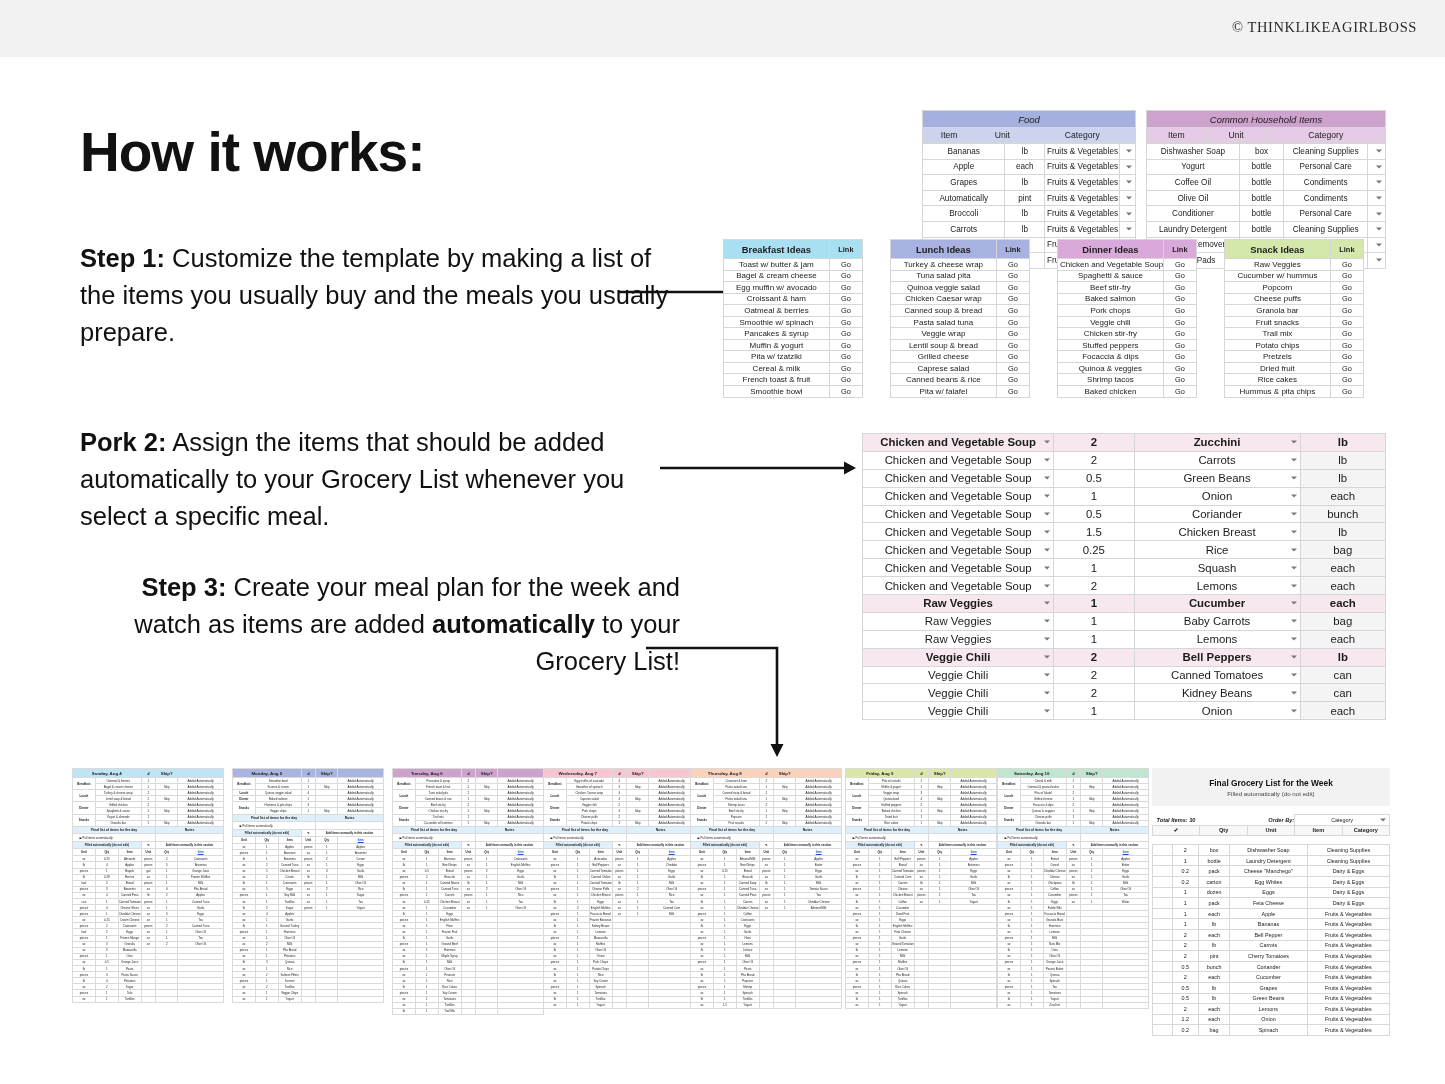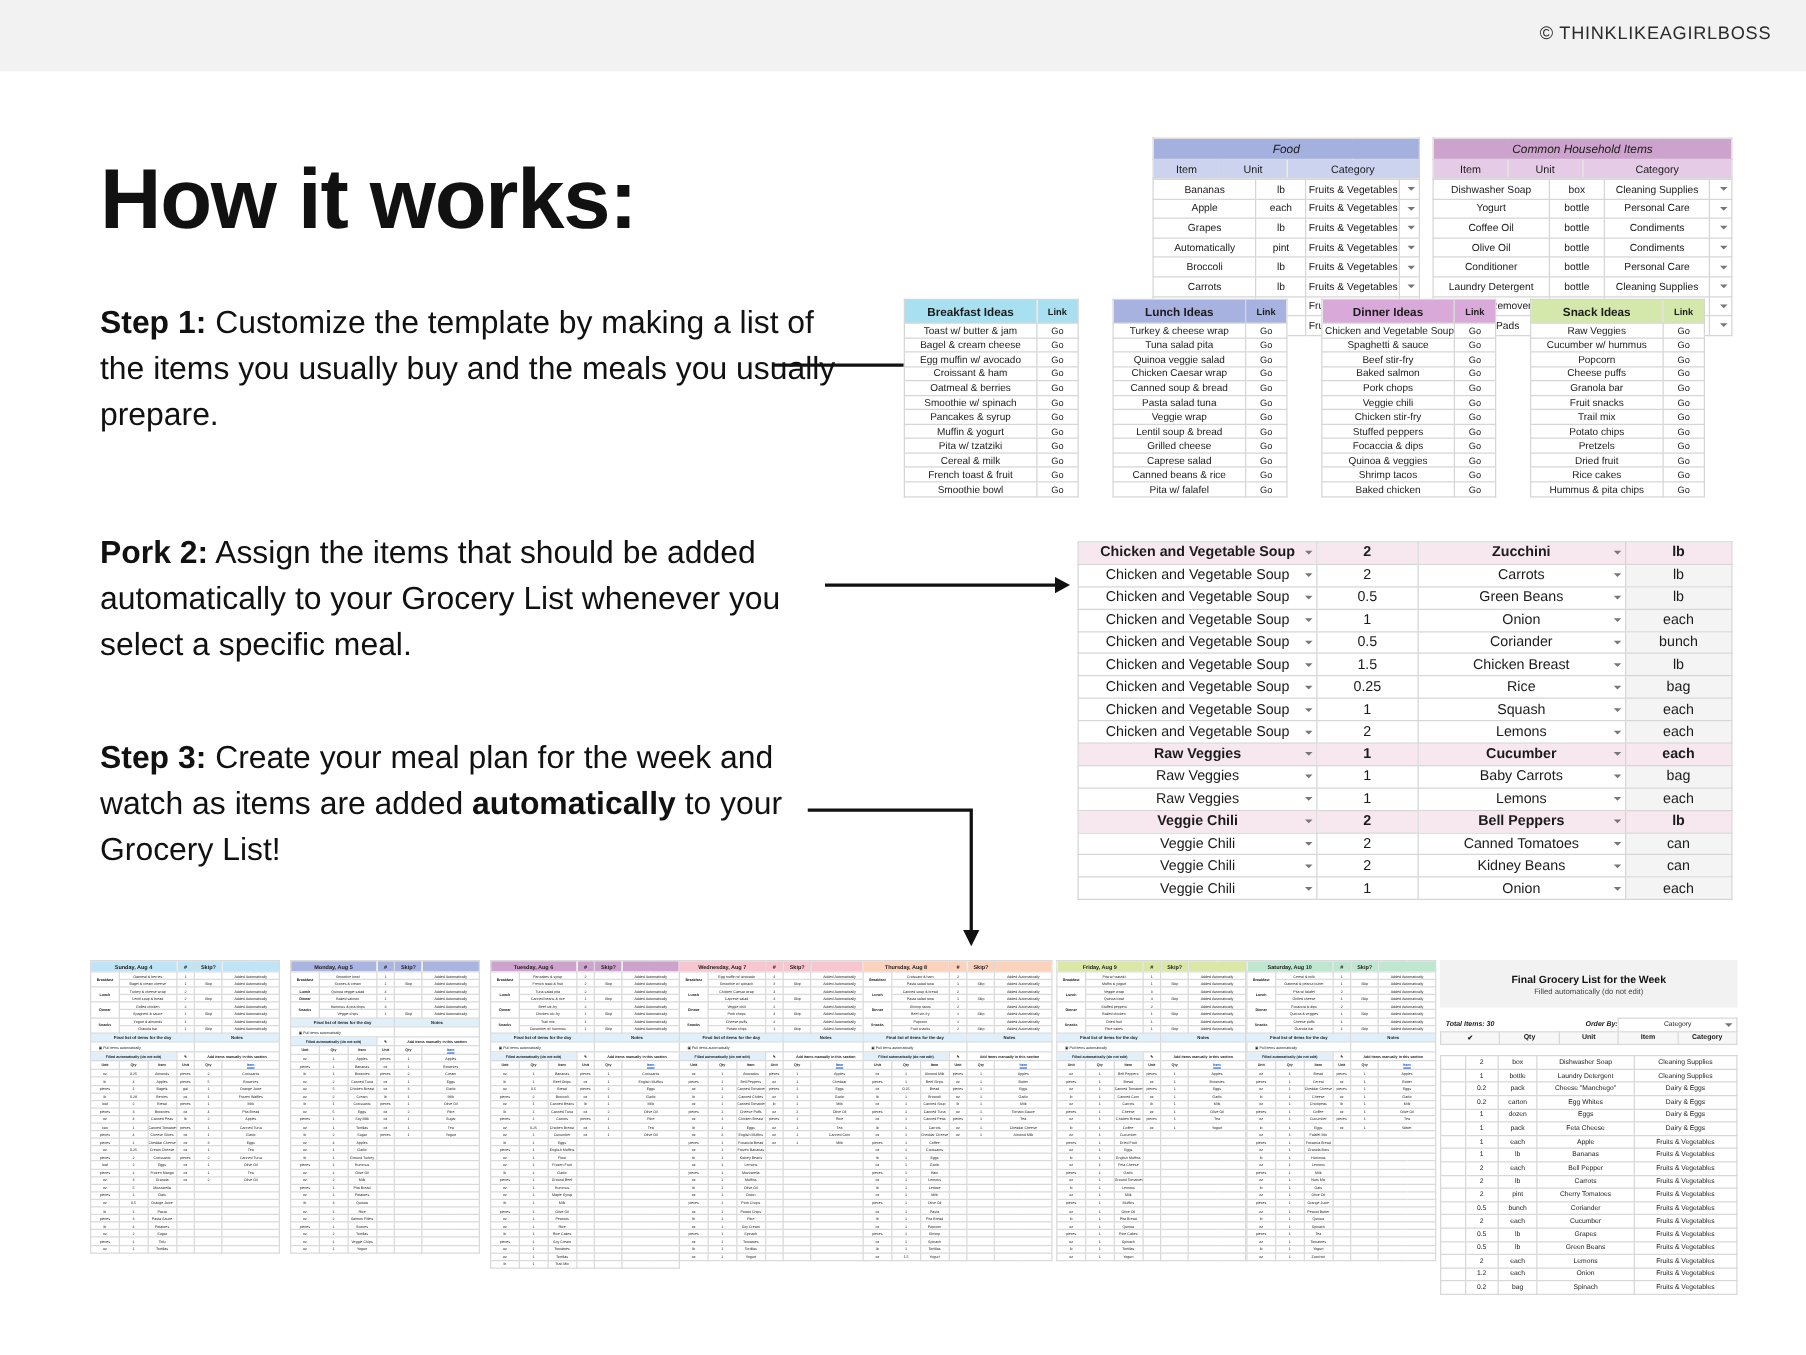--- a/index.html
+++ b/index.html
@@ -10,36 +10,36 @@
     position:relative;
     overflow:hidden;
     color:#111;
   }
   .topbar{
     position:absolute; left:0; top:0; width:1445px; height:57px;
     background:#f2f2f2;
   }
   .copyright{
     position:absolute; right:28px; top:19px;
-    font-size:14.5px; letter-spacing:.6px; color:#2b2b2b;
+    font-size:14.5px; letter-spacing:.6px; color:#2b2b2b;font-family:Liberation Serif, serif;
   }
 
   
   .headline{
     position:absolute; left:80px; top:125px;
-    font-size:68px; font-weight:bold; letter-spacing:-1px; line-height:1;
+    font-size:55px; font-weight:bold; letter-spacing:-1px; line-height:1;
   }
   .step{
     position:absolute; left:80px; width:600px;
     font-size:25.5px; line-height:1.45; color:#111;
   }
   .step b{ font-weight:bold; }
   .s1{ top:240px; }
   .s2{ top:424px; }
-  .s3{ top:588px; }
+  .s3{ top:569px;text-align:right; }
 
   
   .arrow{ position:absolute; }
   .arrow svg{ display:block; }
 
   
   .sheet{ position:absolute; background:#fff; }
   table.g{ border-collapse:collapse; width:100%; table-layout:fixed; }
   table.g td, table.g th{
     border:1px solid #d6d6d6;

